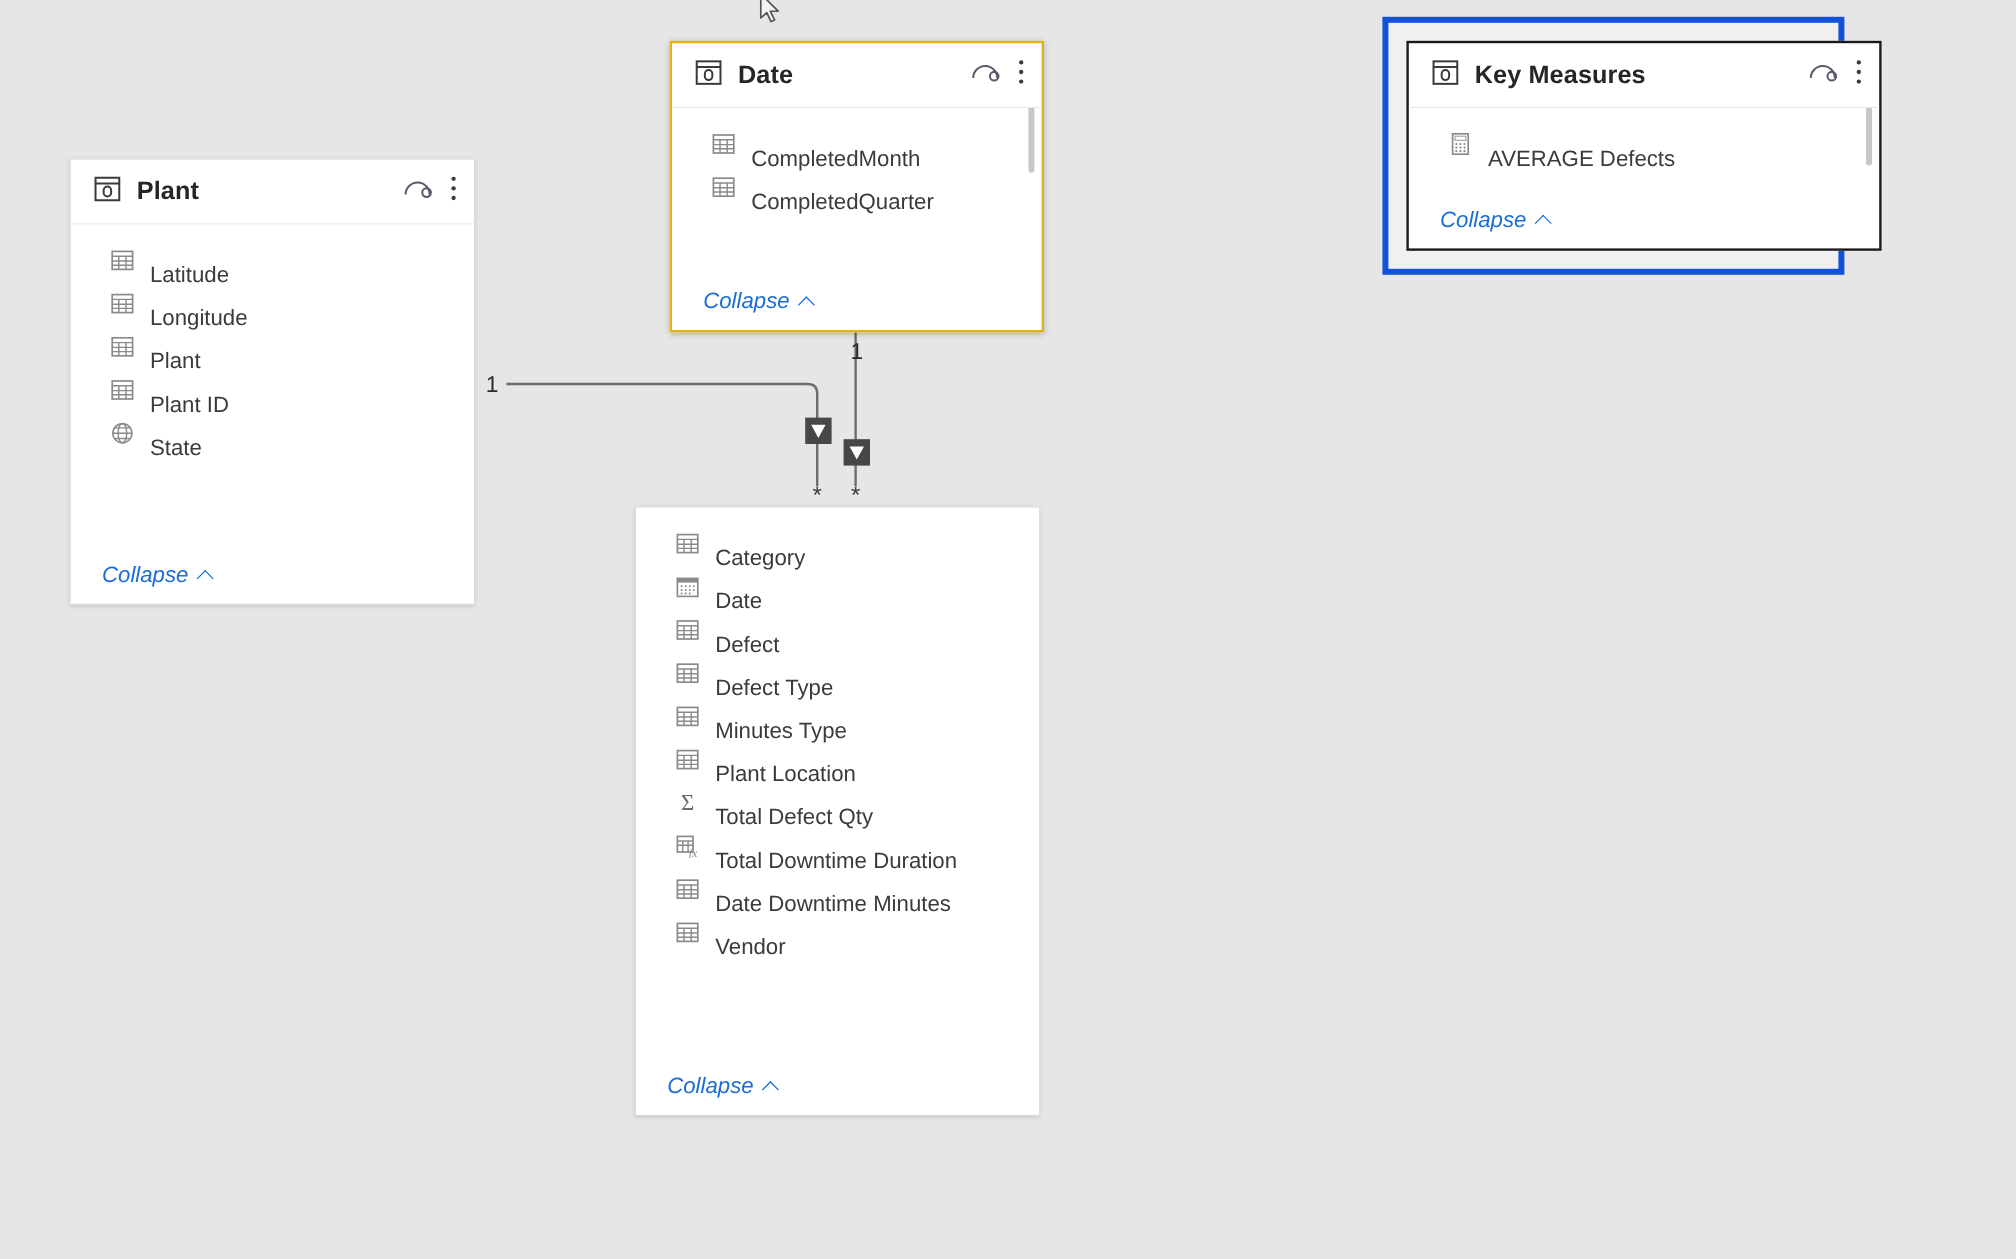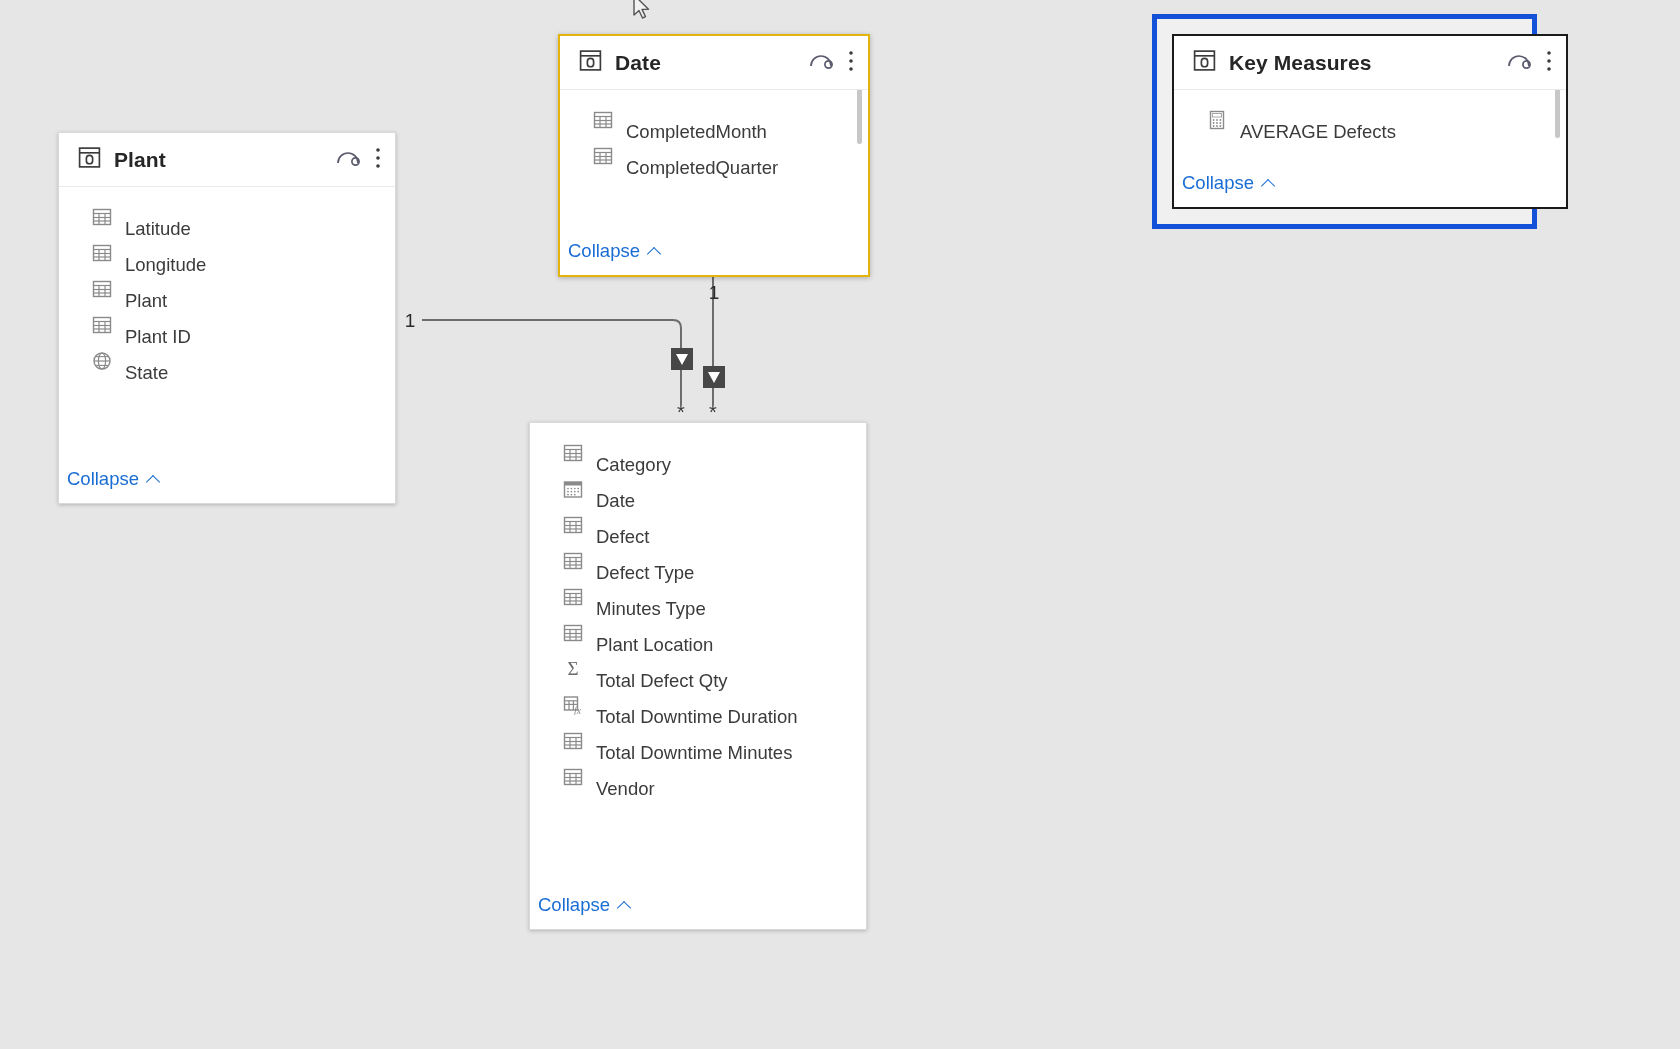--- a/index.html
+++ b/index.html
@@ -82,23 +82,24 @@
     white-space: nowrap;
     margin-top: 20px;
   }
 
   .collapse-link {
     display: flex;
     align-items: center;
     gap: 8px;
     color: #1a6dd4;
     font-size: 18.5px;
-    padding: 0 0 13px 8px;
+    padding: 0 0 13px 26px;
     cursor: pointer;
     white-space: nowrap;
+    font-style: italic;
   }
   .chev {
     display: inline-block;
     width: 15px;
     height: 15px;
     position: relative;
   }
   .chev::before {
     content: "";
     position: absolute;
@@ -490,21 +491,21 @@
           <span>
             <svg width="20" height="20" viewBox="0 0 20 20">
               <rect x="1.5" y="2.5" width="17" height="15" fill="none" stroke="#8a8a8a" stroke-width="1.4"></rect>
               <line x1="1.5" y1="6.5" x2="18.5" y2="6.5" stroke="#8a8a8a" stroke-width="1.2"></line>
               <line x1="1.5" y1="10.5" x2="18.5" y2="10.5" stroke="#8a8a8a" stroke-width="1.2"></line>
               <line x1="1.5" y1="14" x2="18.5" y2="14" stroke="#8a8a8a" stroke-width="1.2"></line>
               <line x1="7" y1="6.5" x2="7" y2="17.5" stroke="#8a8a8a" stroke-width="1.2"></line>
               <line x1="13" y1="6.5" x2="13" y2="17.5" stroke="#8a8a8a" stroke-width="1.2"></line>
             </svg>
           </span>
-          <span class="field-label">Total Downtime Minutes</span>
+          <span class="field-label">Date Downtime Minutes</span>
         </div>
         <div class="field-row">
           <span>
             <svg width="20" height="20" viewBox="0 0 20 20">
               <rect x="1.5" y="2.5" width="17" height="15" fill="none" stroke="#8a8a8a" stroke-width="1.4"></rect>
               <line x1="1.5" y1="6.5" x2="18.5" y2="6.5" stroke="#8a8a8a" stroke-width="1.2"></line>
               <line x1="1.5" y1="10.5" x2="18.5" y2="10.5" stroke="#8a8a8a" stroke-width="1.2"></line>
               <line x1="1.5" y1="14" x2="18.5" y2="14" stroke="#8a8a8a" stroke-width="1.2"></line>
               <line x1="7" y1="6.5" x2="7" y2="17.5" stroke="#8a8a8a" stroke-width="1.2"></line>
               <line x1="13" y1="6.5" x2="13" y2="17.5" stroke="#8a8a8a" stroke-width="1.2"></line>

